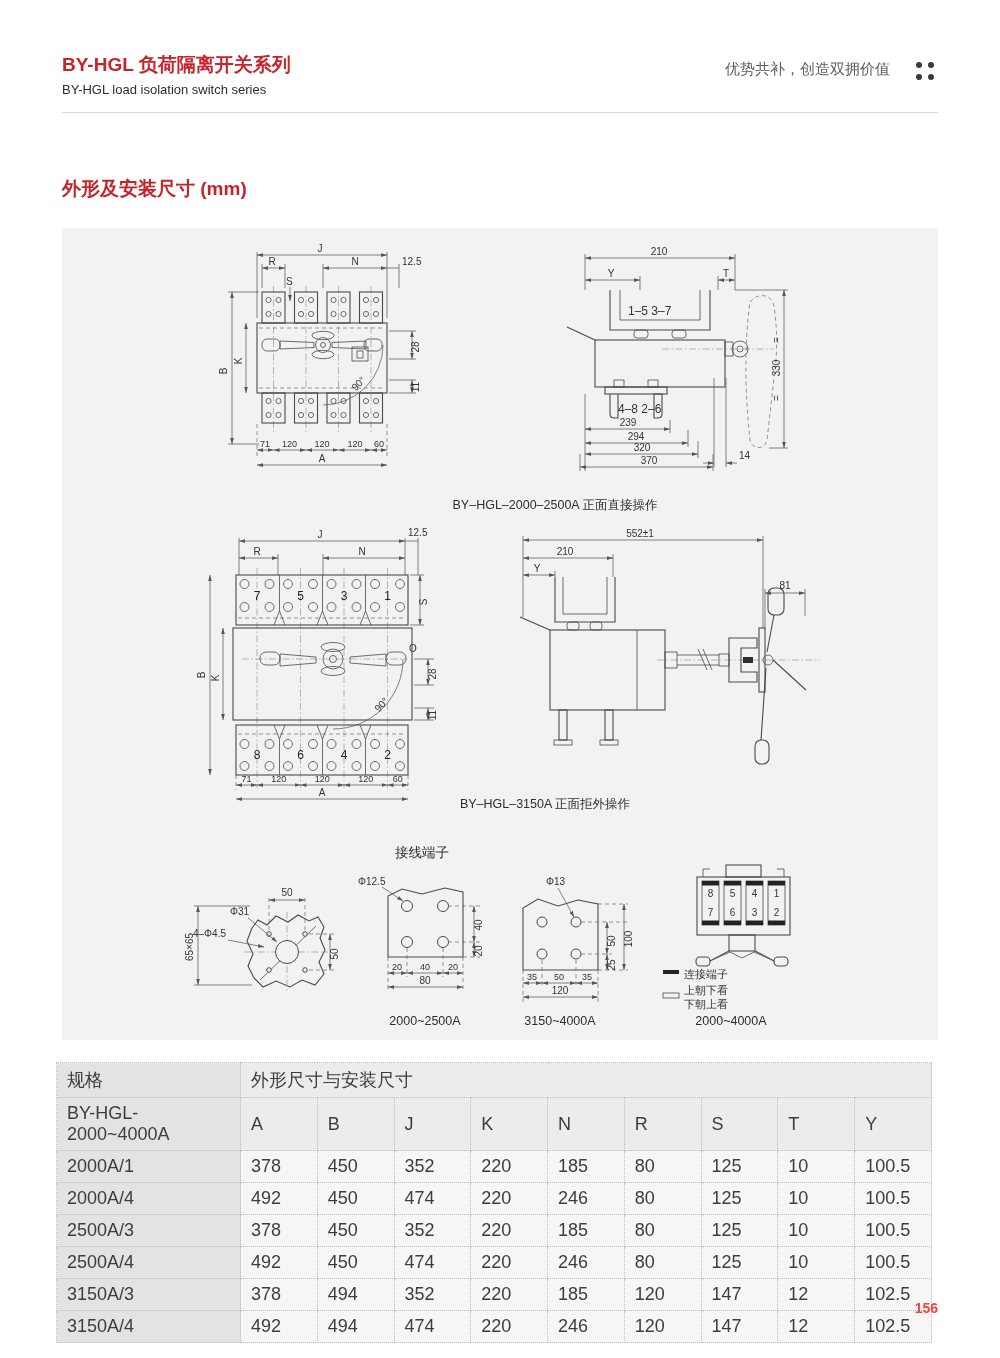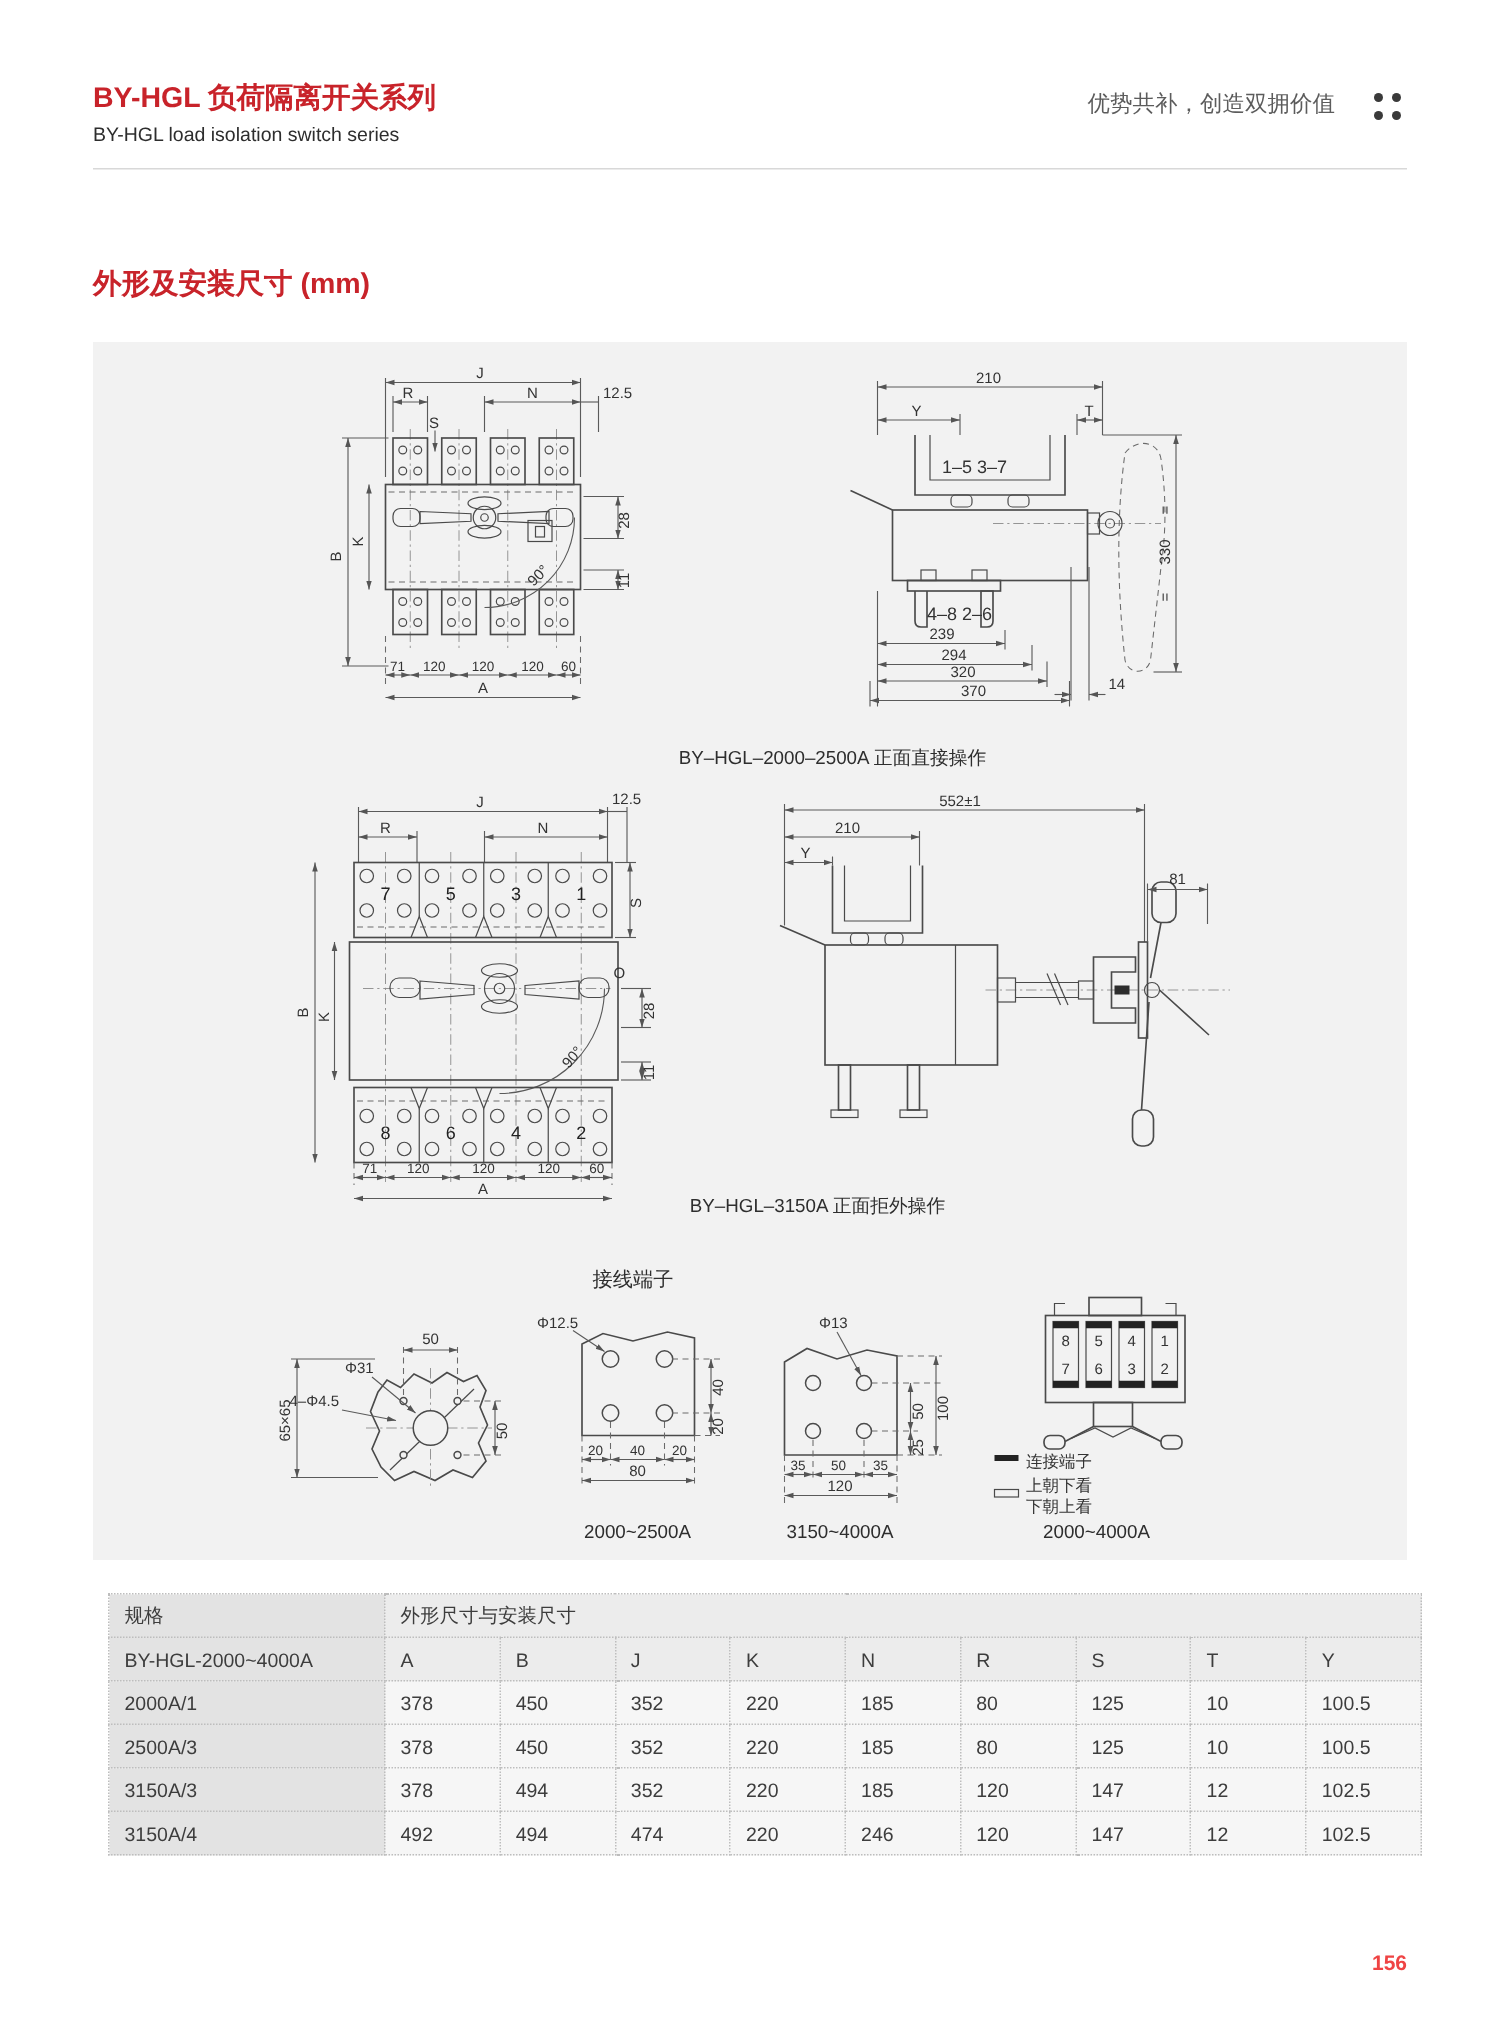--- a/index.html
+++ b/index.html
@@ -23,22 +23,22 @@
   .dl{fill:none;stroke:#5a5a5a;stroke-width:0.75;}
   .dsh{fill:none;stroke:#6a6a6a;stroke-width:0.7;stroke-dasharray:4 3;}
   .cl{fill:none;stroke:#8a8a8a;stroke-width:0.6;stroke-dasharray:7 2.5 1.5 2.5;}
   .tx{font-family:"Liberation Sans",sans-serif;font-size:10px;fill:#333;}
   .txs{font-family:"Liberation Sans",sans-serif;font-size:9px;fill:#333;}
   .txm{font-family:"Liberation Sans",sans-serif;font-size:12px;fill:#333;}
   .txn{font-family:"Liberation Sans",sans-serif;font-size:12px;fill:#222;}
   .cap{font-family:"Liberation Sans",sans-serif;font-size:12.5px;fill:#2e2e2e;}
   .hole{fill:#f2f2f2;stroke:#4a4a4a;stroke-width:1;}
   
-  .spec-table{position:absolute;left:72px;top:1062px;width:876px;border-collapse:collapse;
-              font-size:13px;color:#3d3d3d;table-layout:fixed;}
+  .spec-table{position:absolute;left:56px;top:1062px;width:876px;border-collapse:collapse;
+              font-size:18px;color:#3d3d3d;table-layout:fixed;}
   .spec-table td{border:1px dotted #bdbdbd;padding:5px 10px;height:18px;background:#f6f6f6;
                  text-align:left;vertical-align:middle;}
   .spec-table td.c0{background:#e3e3e3;width:163px;}
   .spec-table tr.h td{background:#ececec;}
   .spec-table tr.h td.c0{background:#e3e3e3;}
   
   .page-num{position:absolute;right:62px;top:1300px;font-size:14px;font-weight:bold;color:#ef4444;}
 </style>
 </head>
 <body>
@@ -601,26 +601,50 @@
       <td>450</td>
       <td>352</td>
       <td>220</td>
       <td>185</td>
       <td>80</td>
       <td>125</td>
       <td>10</td>
       <td>100.5</td>
     </tr>
     <tr>
+      <td class="c0">2000A/4</td>
+      <td>492</td>
+      <td>450</td>
+      <td>474</td>
+      <td>220</td>
+      <td>246</td>
+      <td>80</td>
+      <td>125</td>
+      <td>10</td>
+      <td>100.5</td>
+    </tr>
+    <tr>
       <td class="c0">2500A/3</td>
       <td>378</td>
       <td>450</td>
       <td>352</td>
       <td>220</td>
       <td>185</td>
+      <td>80</td>
+      <td>125</td>
+      <td>10</td>
+      <td>100.5</td>
+    </tr>
+    <tr>
+      <td class="c0">2500A/4</td>
+      <td>492</td>
+      <td>450</td>
+      <td>474</td>
+      <td>220</td>
+      <td>246</td>
       <td>80</td>
       <td>125</td>
       <td>10</td>
       <td>100.5</td>
     </tr>
     <tr>
       <td class="c0">3150A/3</td>
       <td>378</td>
       <td>494</td>
       <td>352</td>

